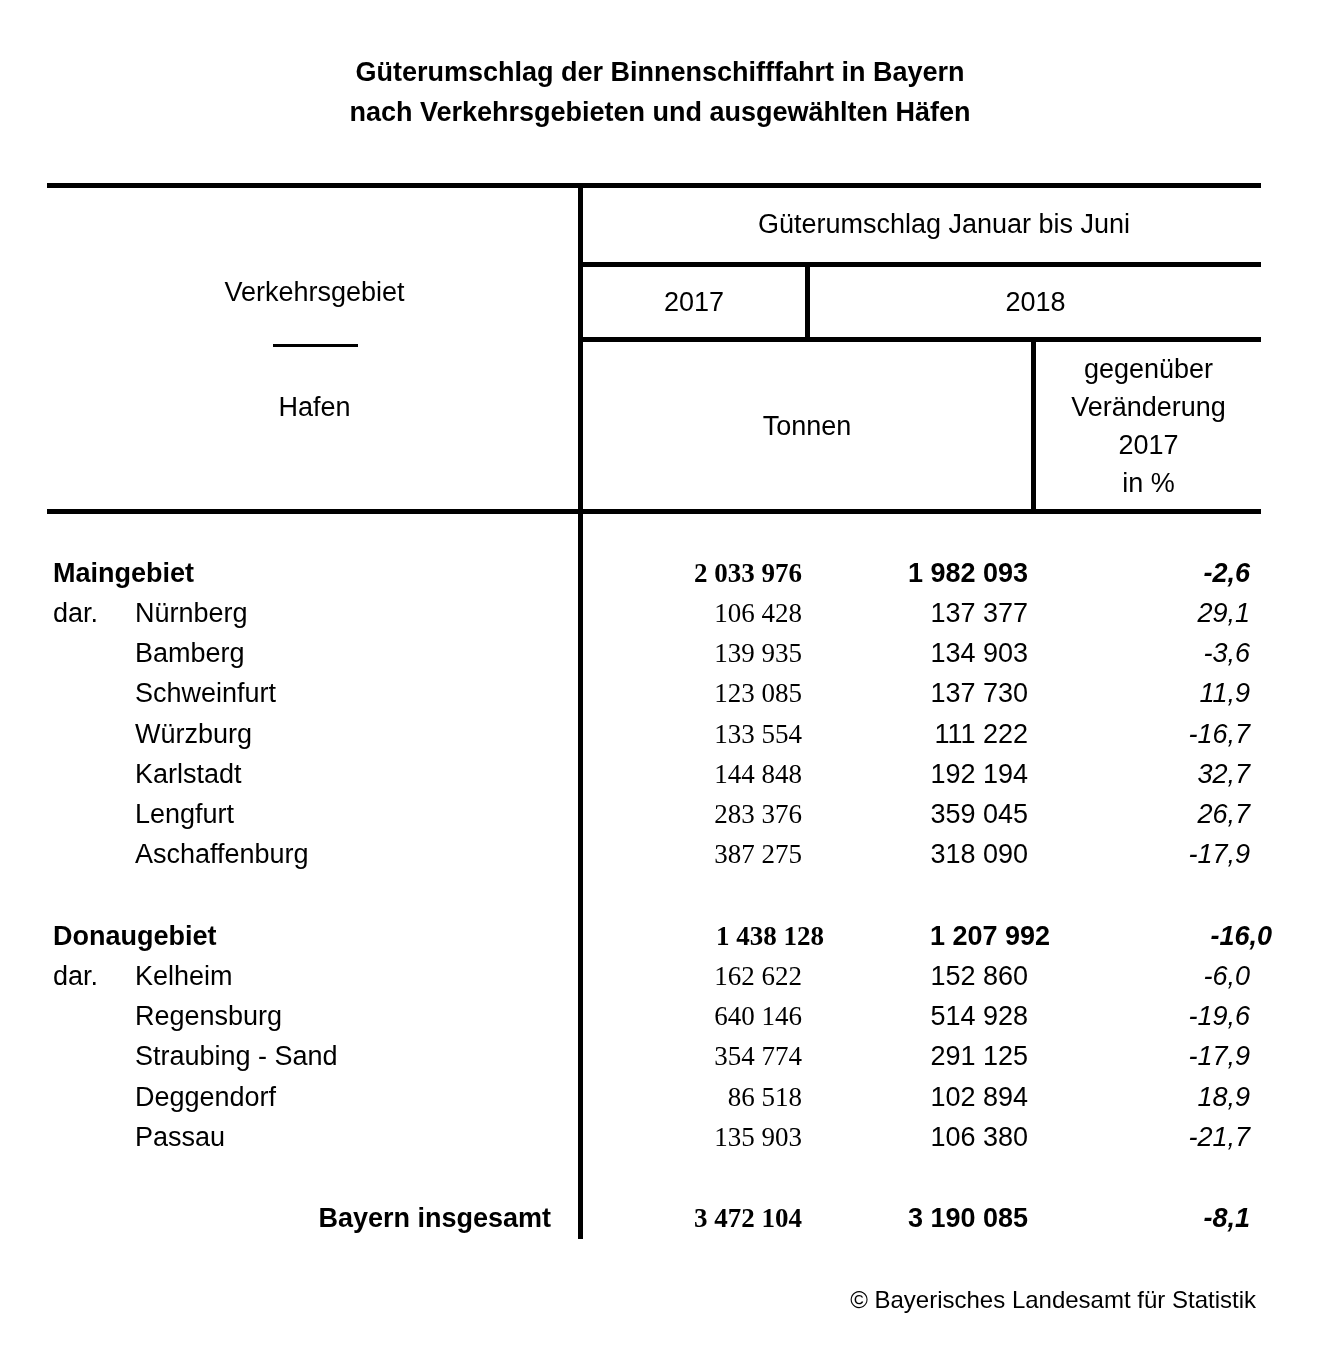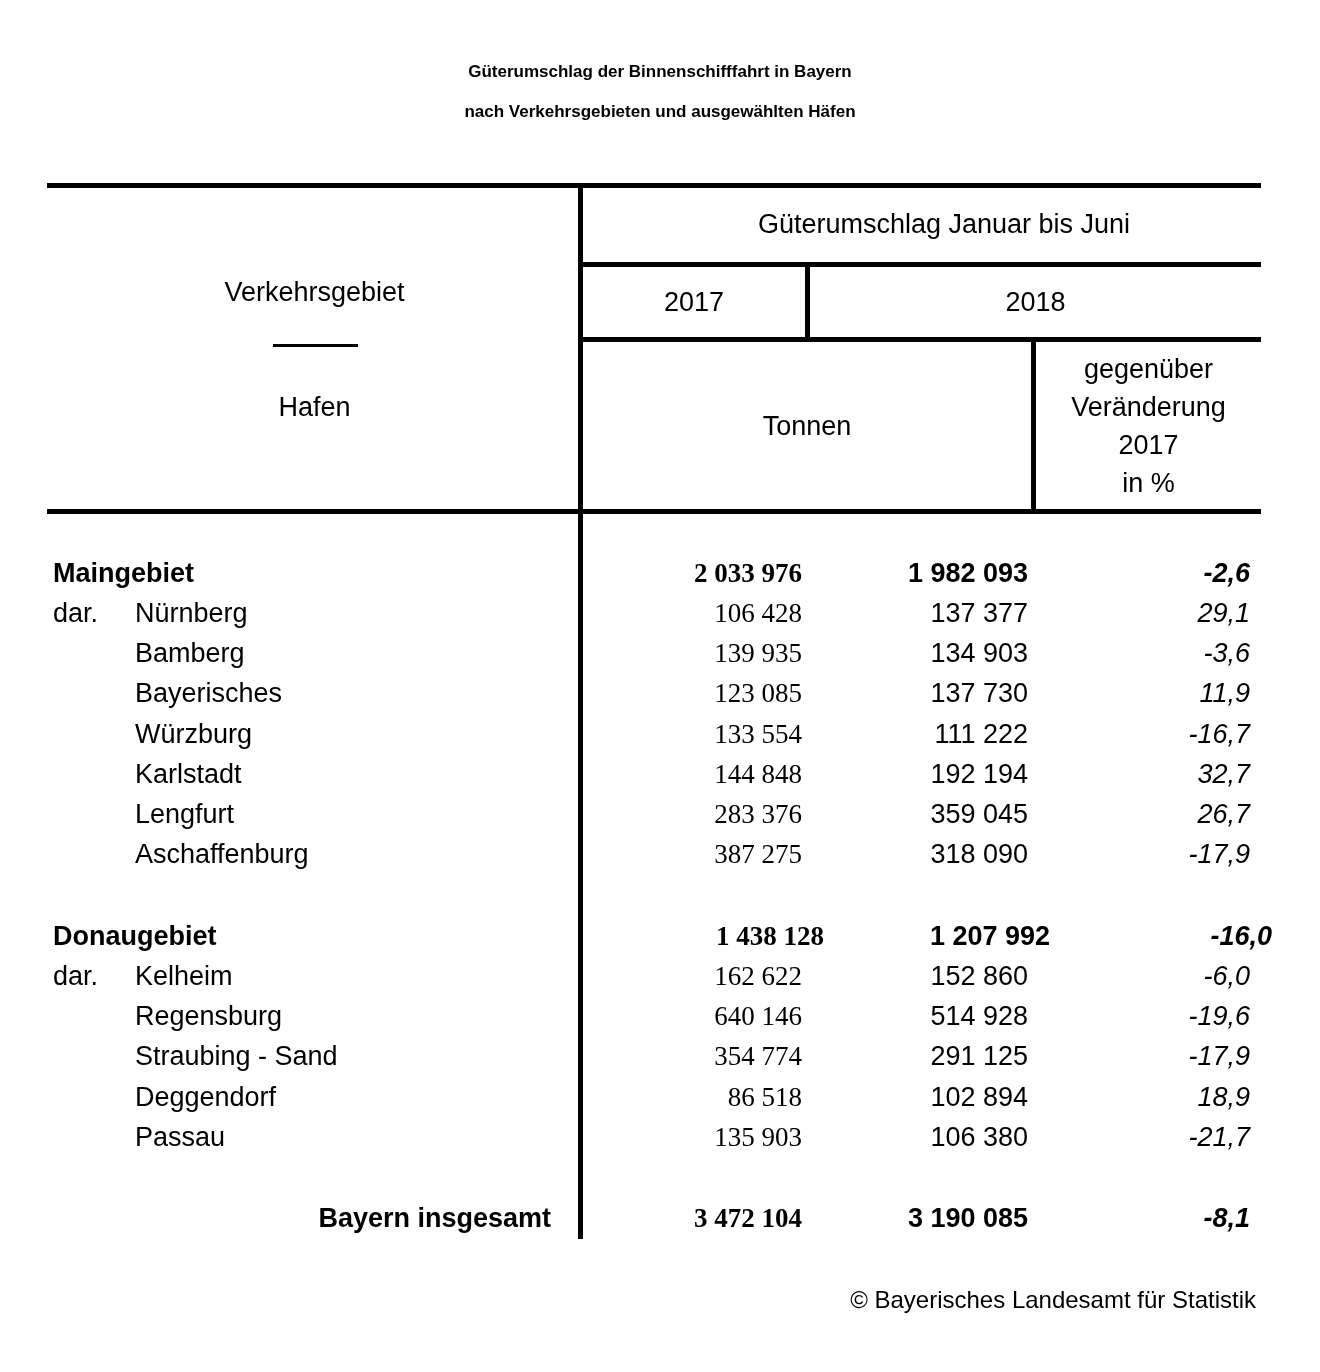--- a/index.html
+++ b/index.html
@@ -2,21 +2,21 @@
 <html><head>
   <meta charset="utf-8">
   <style>
     html, body { margin: 0; padding: 0; background: #ffffff; }
     body {
       width: 1320px; height: 1372px; position: relative; overflow: hidden;
       font-family: "Liberation Sans", "DejaVu Sans", sans-serif; color: #000;
     }
     .title {
       position: absolute; left: 0; top: 52px; width: 1320px;
-      text-align: center; font-weight: bold; font-size: 17px; line-height: 40px;
+      text-align: center; font-weight: bold; font-size: 27px; line-height: 40px;
     }
     .rule { position: absolute; background: #000; }
     .hdr { position: absolute; font-size: 27px; text-align: center; line-height: 38px; }
     .row { position: absolute; left: 0; width: 1320px; height: 40px; font-size: 27px; line-height: 40px; }
     .row .label { position: absolute; left: 53px; }
     .row .dar { position: absolute; left: 53px; }
     .row .name { position: absolute; left: 135px; }
     .row .v2017 { position: absolute; right: 518px; text-align: right; font-family: Liberation Serif, serif; }
     .row .v2018 { position: absolute; right: 292px; text-align: right; }
     .row .pct { position: absolute; right: 70px; text-align: right; font-style: italic; }
@@ -69,21 +69,21 @@
   <span class="v2018">137 377</span>
   <span class="pct">29,1</span>
 </div>
 <div class="row" style="top:633px;">
   <span class="name">Bamberg</span>
   <span class="v2017">139 935</span>
   <span class="v2018">134 903</span>
   <span class="pct">-3,6</span>
 </div>
 <div class="row" style="top:673px;">
-  <span class="name">Bayerisches</span>
+  <span class="name">Schweinfurt</span>
   <span class="v2017">123 085</span>
   <span class="v2018">137 730</span>
   <span class="pct">11,9</span>
 </div>
 <div class="row" style="top:714px;">
   <span class="name">Würzburg</span>
   <span class="v2017">133 554</span>
   <span class="v2018">111 222</span>
   <span class="pct">-16,7</span>
 </div>

